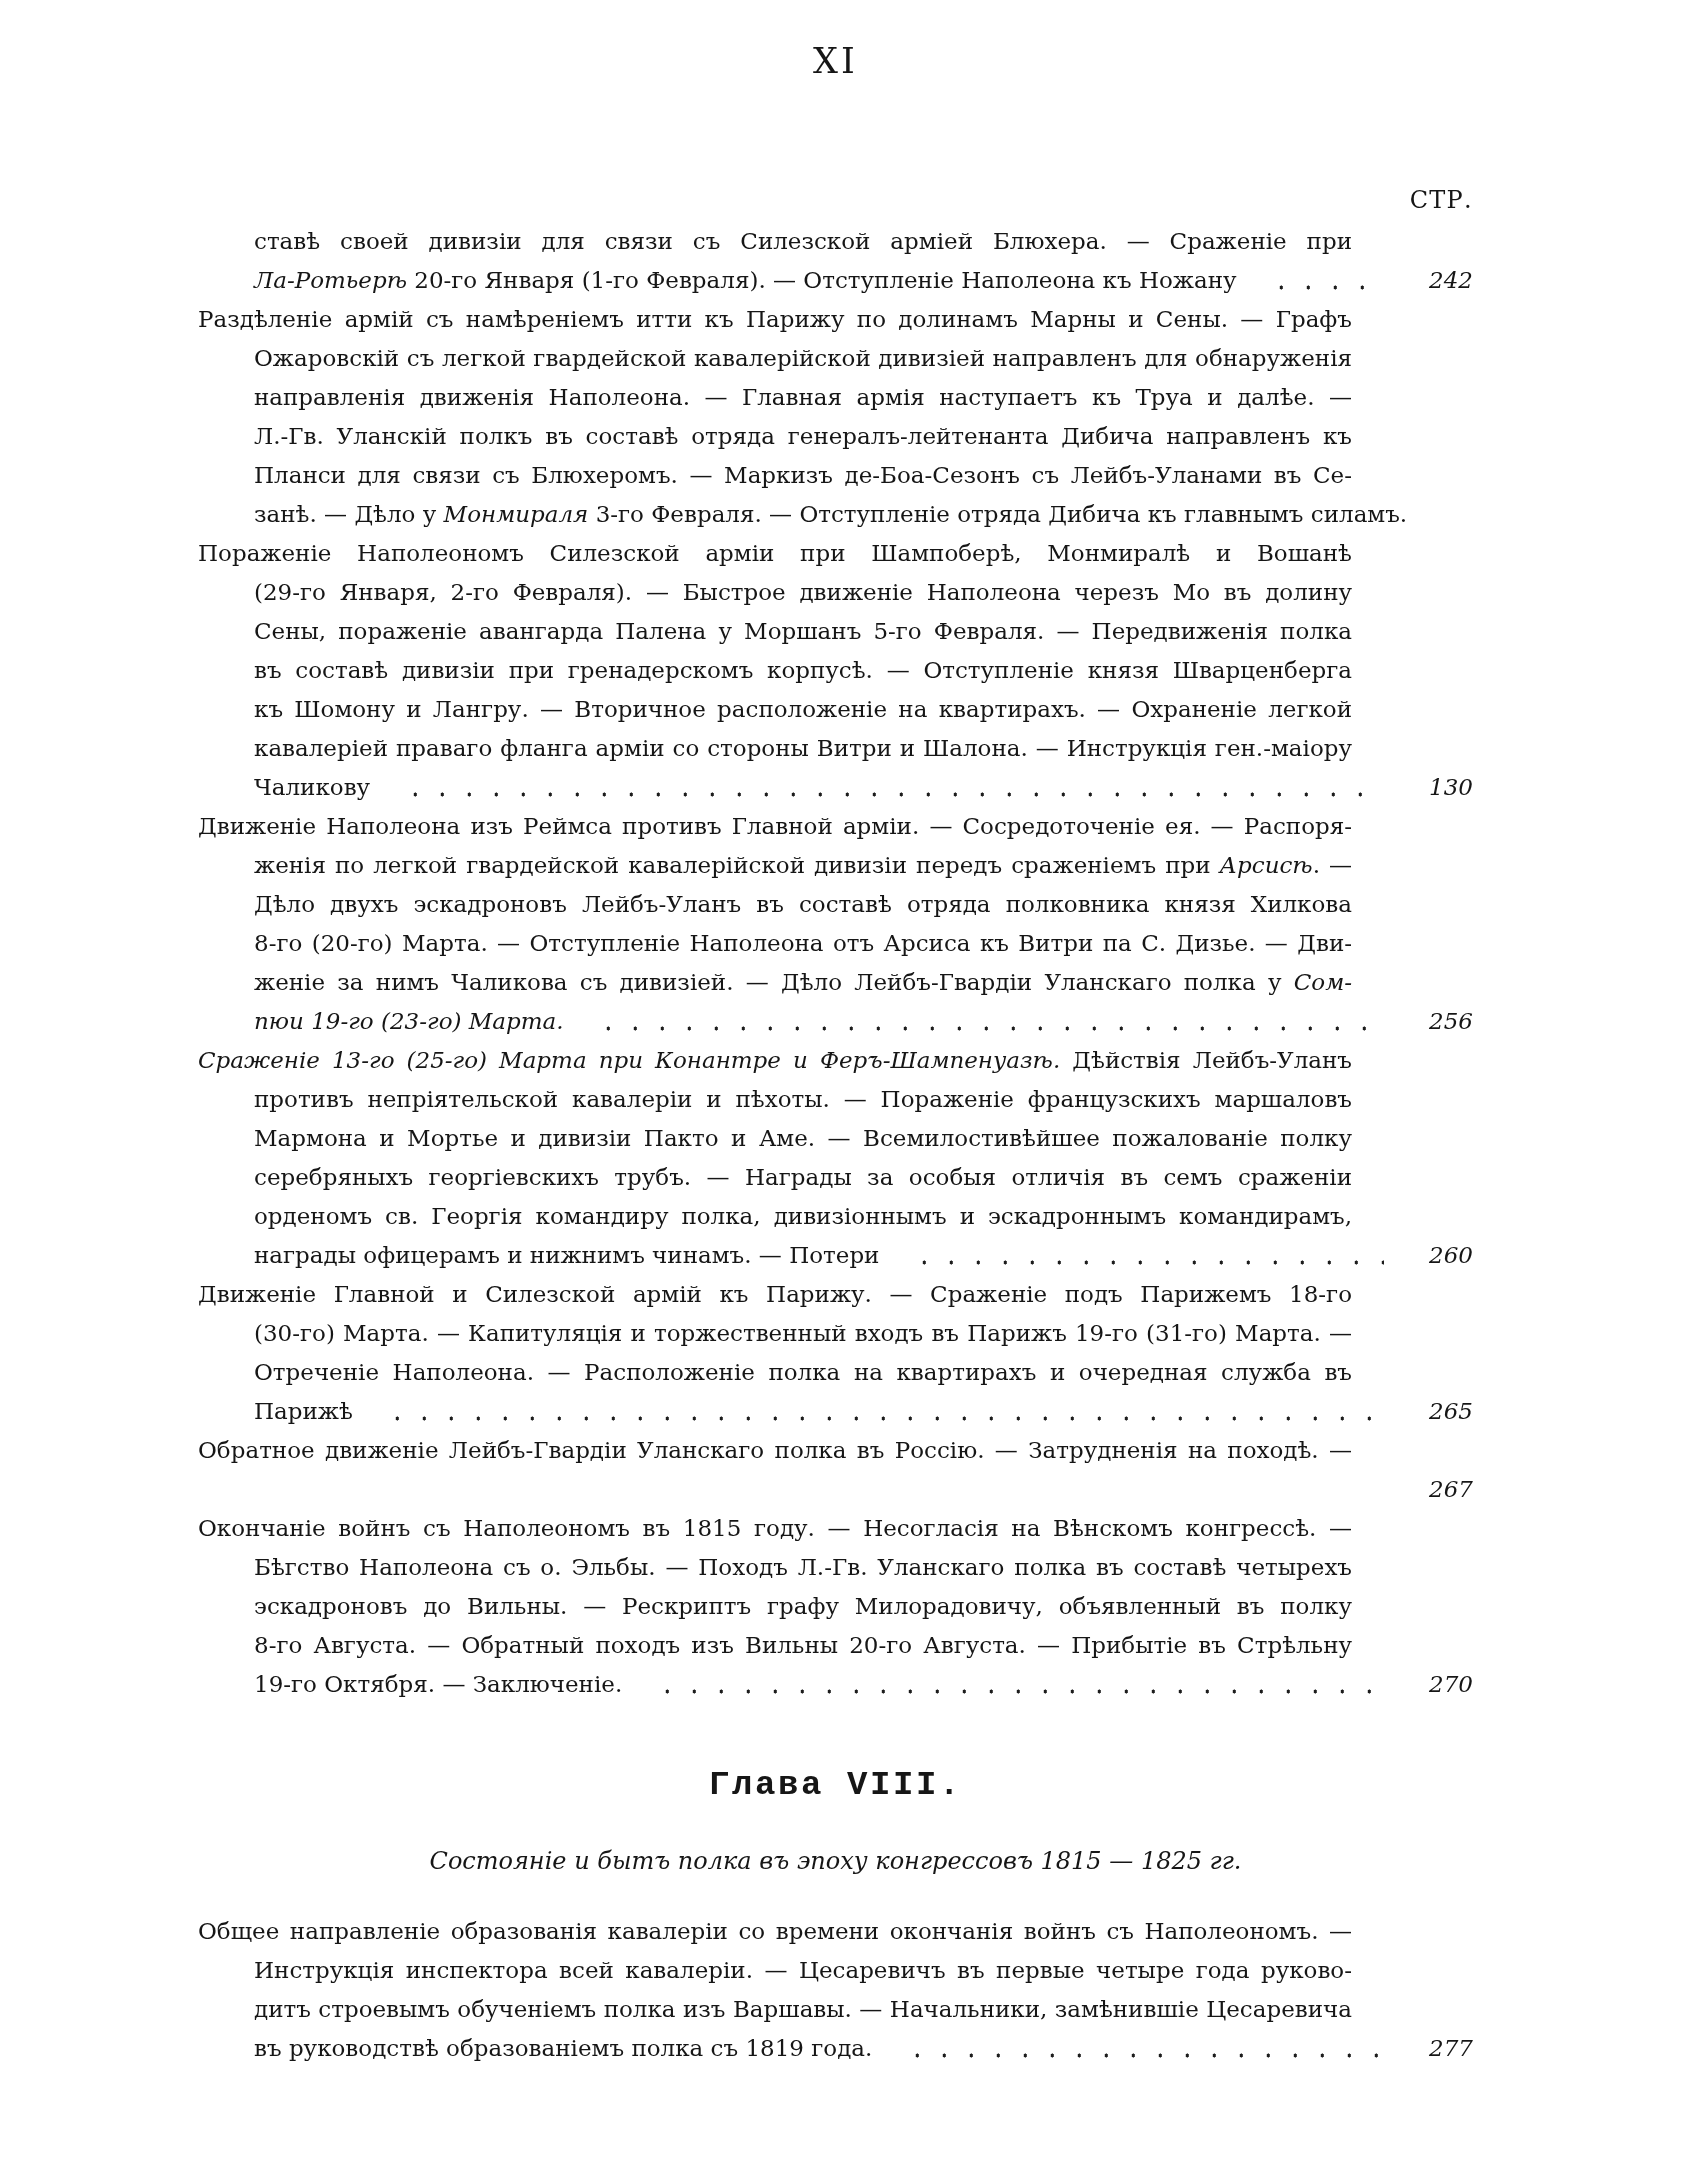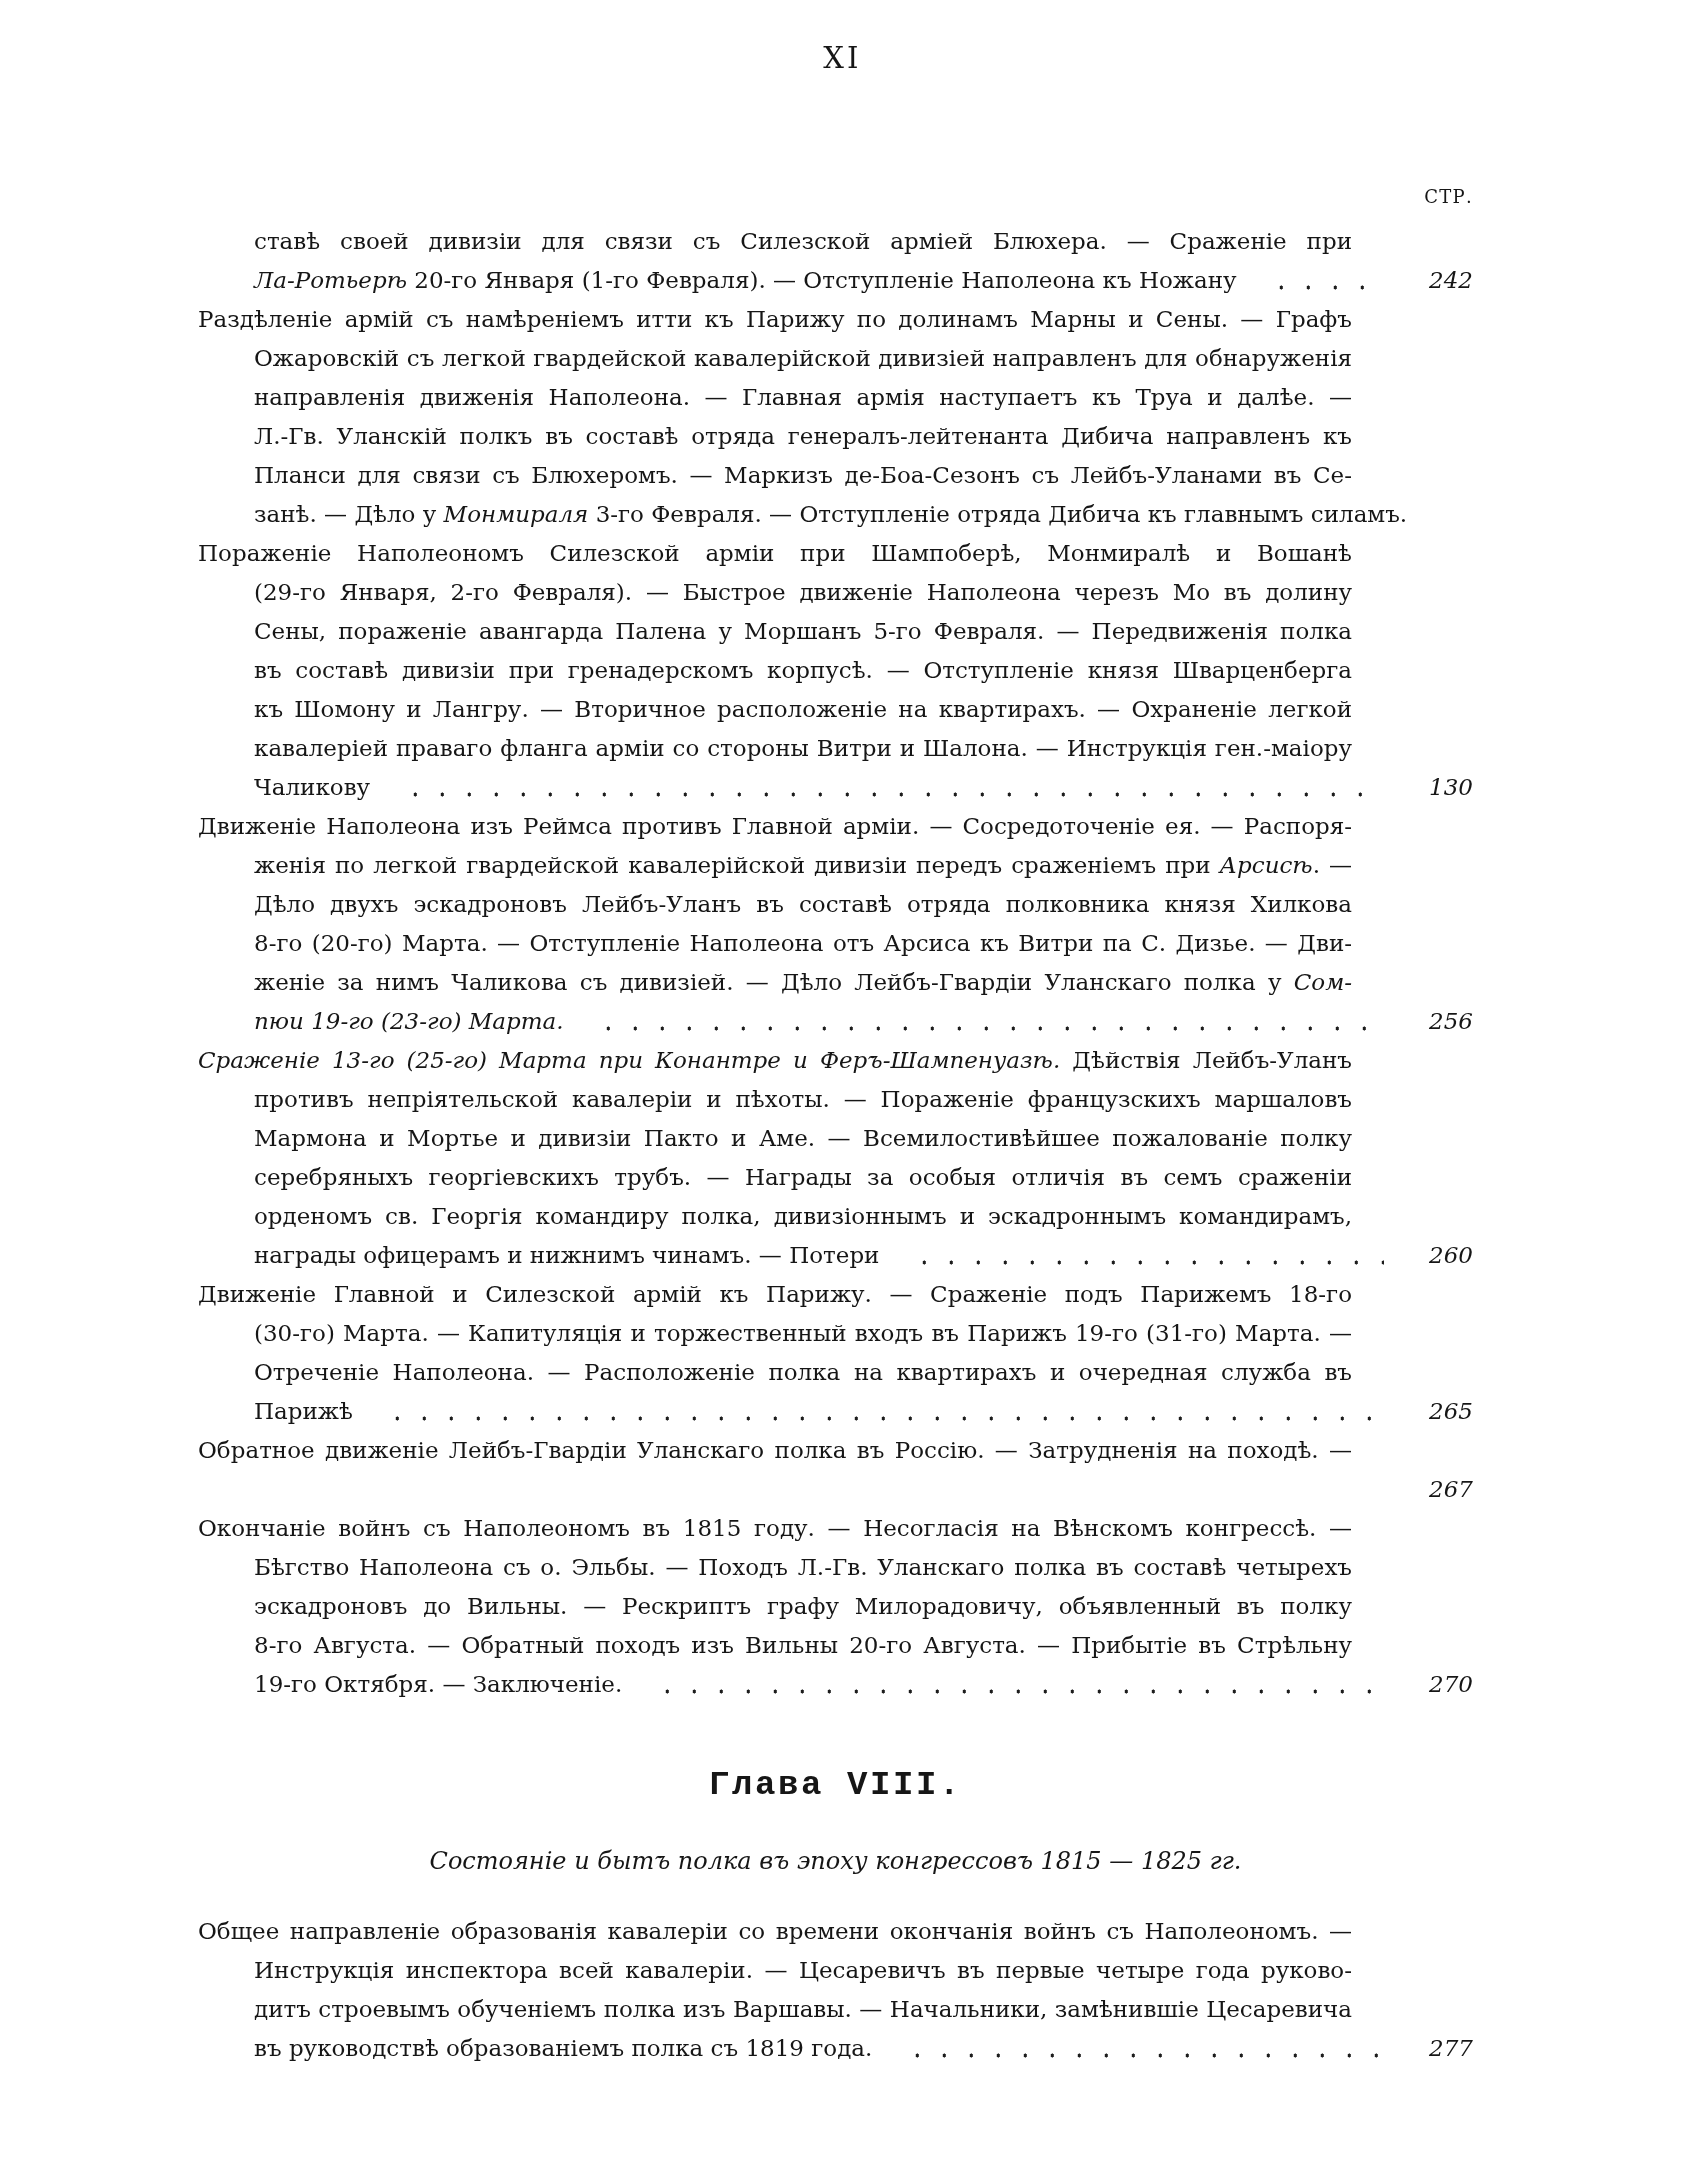--- a/index.html
+++ b/index.html
@@ -4,26 +4,26 @@
 <style>
   html, body { margin: 0; padding: 0; }
   body {
     width: 1683px; height: 2183px;
     background: #ffffff;
     position: relative;
     font-family: "DejaVu Serif", "Liberation Serif", serif;
     color: #161616;
   }
   .roman {
-    position: absolute; top: 41px; left: 205px; width: 1275px;
-    text-align: center; font-size: 29px; letter-spacing: 3.2px;
+    position: absolute; top: 41px; left: 198px; width: 1275px;
+    text-align: center; font-size: 35px; letter-spacing: 3.2px;
   }
   .collabel {
     position: absolute; top: 186px; left: 198px; width: 1275px;
-    text-align: right; font-size: 18px; letter-spacing: 1.3px;
+    text-align: right; font-size: 24px; letter-spacing: 1.3px;
   }
   .toc { position: absolute; left: 198px; width: 1275px; }
   .toc1 { top: 222px; }
   .toc2 { top: 1912px; }
   .entry { margin: 0; }
   .line {
     height: 39px; line-height: 39px; font-size: 23px;
     text-align: justify; text-align-last: justify;
     overflow: hidden; padding-right: 121px;
   }

